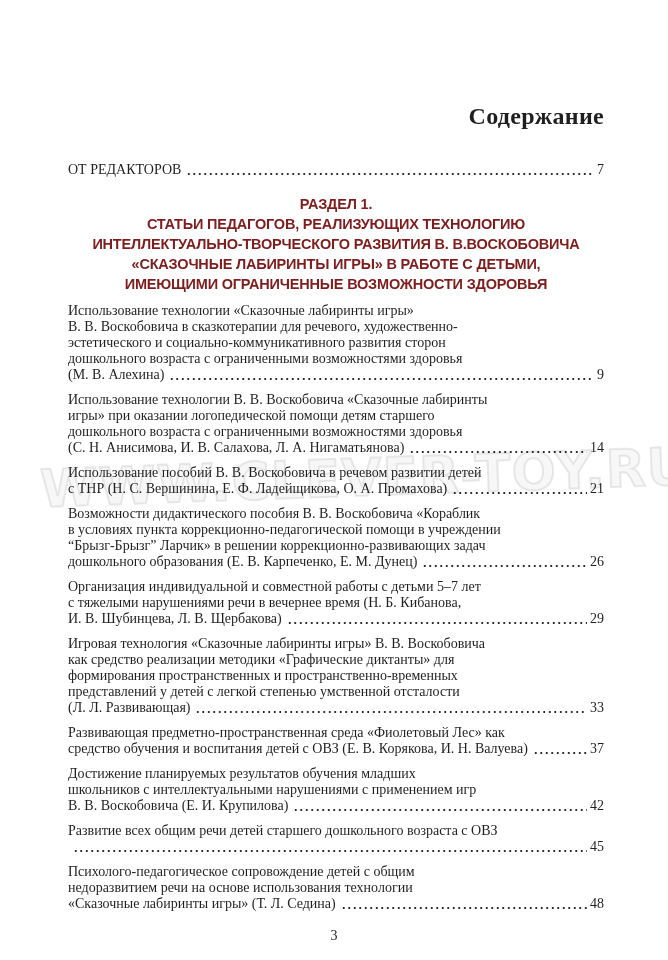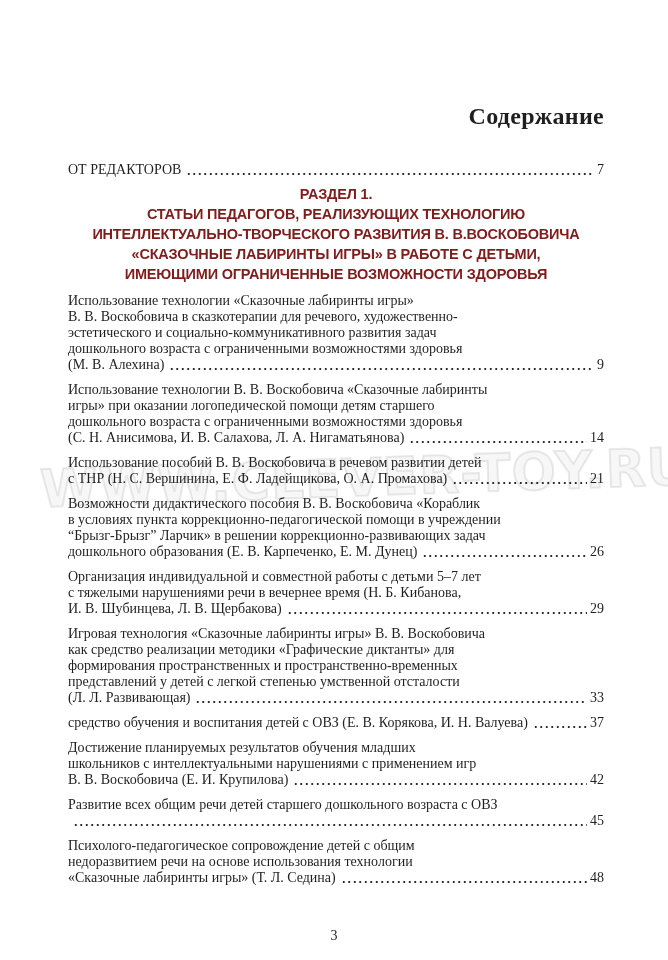--- a/index.html
+++ b/index.html
@@ -40,21 +40,21 @@
     flex:1 1 auto;
     min-width:10px;
     align-self:stretch;
     margin:0 3px 0 5px;
     background-image:radial-gradient(circle, #2b2b2b 1.1px, transparent 1.35px);
     background-size:5.5px 5.5px;
     background-repeat:repeat-x;
     background-position:left bottom 2px;
   }
   .toc-page{white-space:nowrap;}
-  .editors-entry{margin-bottom:6px;}
+  .editors-entry{margin-bottom:16px;}
   .section-heading{
     margin-bottom:9px;
     text-align:center;
     font-family:"Liberation Sans", sans-serif;
     font-weight:700;
     font-size:14.5px;
     line-height:20px;
     letter-spacing:-0.2px;
     color:#7f1d1d;
   }
@@ -105,21 +105,21 @@
       <div>СТАТЬИ ПЕДАГОГОВ, РЕАЛИЗУЮЩИХ ТЕХНОЛОГИЮ</div>
       <div>ИНТЕЛЛЕКТУАЛЬНО-ТВОРЧЕСКОГО РАЗВИТИЯ В. В.ВОСКОБОВИЧА</div>
       <div>«СКАЗОЧНЫЕ ЛАБИРИНТЫ ИГРЫ» В РАБОТЕ С ДЕТЬМИ,</div>
       <div>ИМЕЮЩИМИ ОГРАНИЧЕННЫЕ ВОЗМОЖНОСТИ ЗДОРОВЬЯ</div>
     </div>
 
     <div class="toc-list">
         <div class="toc-entry">
     <div class="toc-line">Использование технологии «Сказочные лабиринты игры»</div>
           <div class="toc-line">В. В. Воскобовича в сказкотерапии для речевого, художественно-</div>
-          <div class="toc-line">эстетического и социально-коммуникативного развития задач</div>
+          <div class="toc-line">эстетического и социально-коммуникативного развития сторон</div>
           <div class="toc-line">дошкольного возраста с ограниченными возможностями здоровья</div>
           <div class="toc-line toc-final">
       <span class="final-text">(М. В. Алехина)</span>
       <span class="leader"></span>
       <span class="toc-page">9</span>
     </div>
   </div>
         <div class="toc-entry">
     <div class="toc-line">Использование технологии В. В. Воскобовича «Сказочные лабиринты</div>
           <div class="toc-line">игры» при оказании логопедической помощи детям старшего</div>
@@ -162,20 +162,21 @@
           <div class="toc-line">как средство реализации методики «Графические диктанты» для</div>
           <div class="toc-line">формирования пространственных и пространственно-временных</div>
           <div class="toc-line">представлений у детей с легкой степенью умственной отсталости</div>
           <div class="toc-line toc-final">
       <span class="final-text">(Л. Л. Развивающая)</span>
       <span class="leader"></span>
       <span class="toc-page">33</span>
     </div>
   </div>
         <div class="toc-entry">
+    <div class="toc-line">Развивающая предметно-пространственная среда «Фиолетовый Лес» как</div>
           <div class="toc-line toc-final">
       <span class="final-text">средство обучения и воспитания детей с ОВЗ (Е. В. Корякова, И. Н. Валуева)</span>
       <span class="leader"></span>
       <span class="toc-page">37</span>
     </div>
   </div>
         <div class="toc-entry">
     <div class="toc-line">Достижение планируемых результатов обучения младших</div>
           <div class="toc-line">школьников с интеллектуальными нарушениями с применением игр</div>
           <div class="toc-line toc-final">

